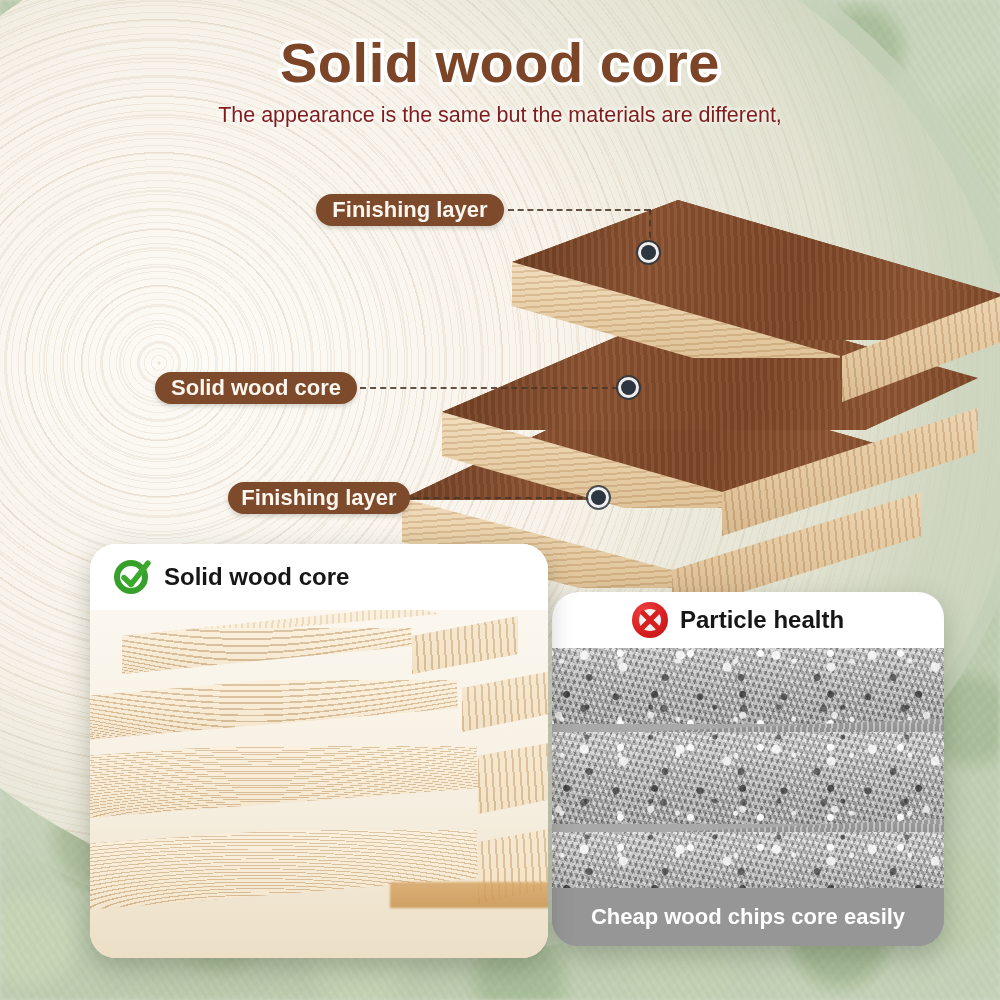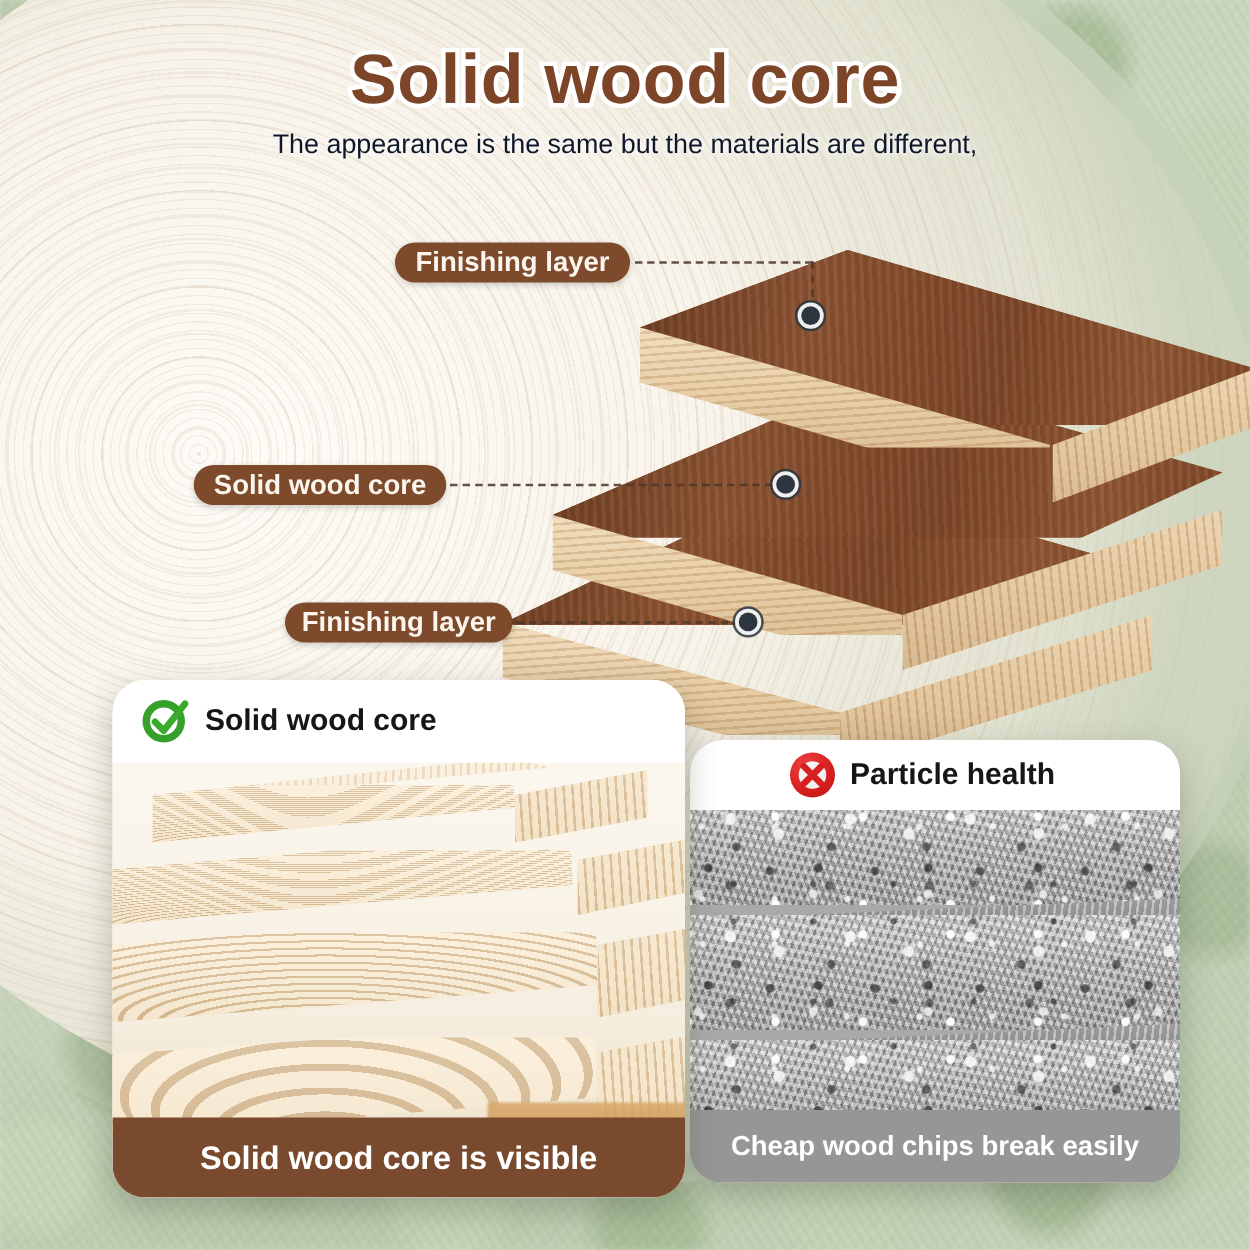--- a/index.html
+++ b/index.html
@@ -65,21 +65,21 @@
     border-radius:50%;
     background:radial-gradient(ellipse 60% 58% at 34% 46%, rgba(0,0,0,0) 52%, rgba(202,214,190,.42) 86%, rgba(198,210,186,.8) 100%);
   }
 
   
   .title{position:absolute;left:0;right:0;top:30px;text-align:center;
     font-size:56px;font-weight:bold;letter-spacing:.5px;color:#7c4527;
     -webkit-text-stroke:7px #ffffff;paint-order:stroke fill;
     text-shadow:0 2px 3px rgba(255,255,255,.9);}
   .subtitle{position:absolute;left:50%;transform:translateX(-50%);top:100px;width:700px;
-    text-align:center;font-size:21.5px;line-height:30px;color:#0f172a;
+    text-align:center;font-size:21.5px;line-height:30px;color:#7f1d1d;
     text-shadow:0 0 5px rgba(255,255,255,.95),0 0 9px rgba(255,255,255,.85);}
 
   
   .boards{position:absolute;left:400px;top:200px;width:600px;height:400px;}
   .board{position:absolute;}
   .top-face{position:absolute;background:
       repeating-linear-gradient(88deg, rgba(255,255,255,.05) 0 3px, rgba(0,0,0,.05) 3px 7px),
       linear-gradient(100deg,#6e3d21 0%,#8a5130 28%,#7c4526 58%,#8e5532 82%,#74402300 100%),
       linear-gradient(#7e4727,#7e4727);
     }
@@ -245,21 +245,21 @@
         <span class="ring"></span>
         <span class="hole"></span>
         <svg width="36" height="36" viewBox="0 0 36 36" style="position:absolute;left:0;top:0;">
           <path d="M11 11 L25 25 M25 11 L11 25" stroke="#d81f1f" stroke-width="5.2" stroke-linecap="round"></path>
         </svg>
       </span>
       <span class="card-head-title">Particle health</span>
     </div>
 
     <div class="card-caption" style="height:58px;background:#969696;font-size:22px;">
-      <span>Cheap wood chips break easily</span>
+      <span>Cheap wood chips core easily</span>
     </div>
   </div>
 
   <div class="card" style="left:90px;top:544px;width:458px;height:414px;">
 
     <div style="position:absolute;left:0;top:0;width:458px;height:414px;
                 background:linear-gradient(180deg,#fdfaf4 0%,#f7f0e3 58%,#ecdfc6 100%);">
 
       <div class="pine">
         <div class="pine-top" style="left:20px;top:62px;width:330px;height:34px;
@@ -299,18 +299,15 @@
     <div class="card-head" style="height:66px;padding-left:22px;gap:14px;">
       <span class="ico-good">
         <span class="ring"></span>
         <svg class="chk" viewBox="0 0 34 34">
           <path d="M7 17.5 L14 24.5 L31 3" stroke="#3aa92c" stroke-width="5.4" fill="none" stroke-linecap="round" stroke-linejoin="round"></path>
         </svg>
       </span>
       <span class="card-head-title">Solid wood core</span>
     </div>
 
-    <div class="card-caption" style="height:64px;background:#7a4a2e;font-size:26px;">
-      <span>Solid wood core is visible</span>
-    </div>
   </div>
 
 </div>
 
 </body></html>

